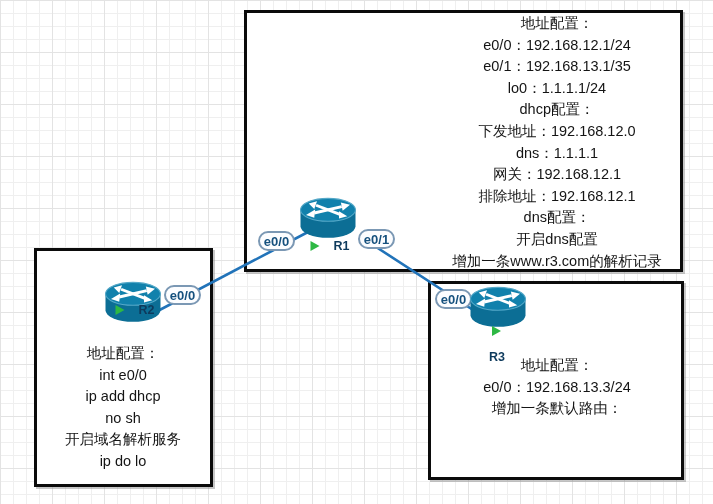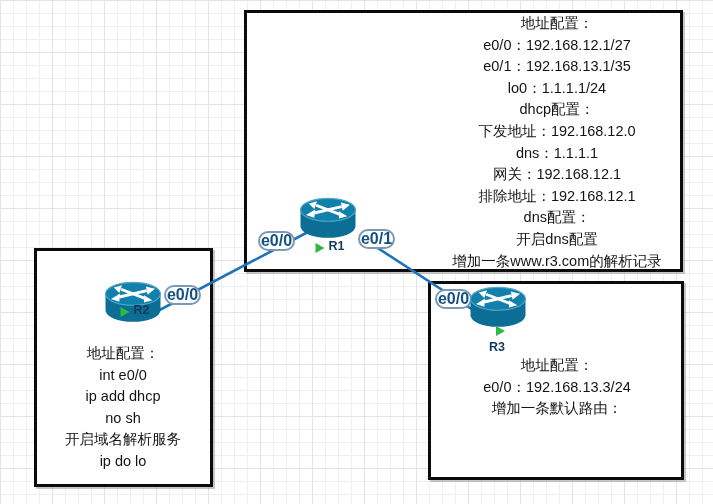--- a/index.html
+++ b/index.html
@@ -52,41 +52,41 @@
   #links line{stroke:#2173b9;stroke-width:2.6px;stroke-linecap:round;}
 
   .if-pill{
     position:absolute;
     width:37px;height:20px;
     box-sizing:border-box;
     border:2px solid #7b98b4;
     border-radius:10px;
     background:#fcfdff;
     color:#16517e;
-    font-size:16px;font-weight:bold;
+    font-size:13px;font-weight:bold;
     display:flex;align-items:center;justify-content:center;
     z-index:5;
   }
   #pill-r1-e00{left:258px;top:231px;}
   #pill-r1-e01{left:358px;top:229px;}
   #pill-r2-e00{left:164px;top:285px;}
   #pill-r3-e00{left:435px;top:289px;}
 
   .router{
     position:absolute;width:60px;height:44px;z-index:6;
   }
   .router svg{width:100%;height:100%;display:block;}
   #router-r1{left:298px;top:197px;}
   #router-r2{left:103px;top:281px;}
   #router-r3{left:468px;top:286px;}
 
   .dev-label{
     position:absolute;
     transform:translateX(-50%);
-    display:flex;align-items:flex-end;gap:4px;
+    display:flex;align-items:center;gap:14px;
     font-size:12.5px;font-weight:bold;color:#0e3a5c;
     z-index:7;white-space:nowrap;
   }
   #label-r1{left:330px;top:239px;}
   #label-r2{left:135px;top:303px;}
   #label-r3{left:497px;top:326px;flex-direction:column;}
   .play-tri{
     width:0;height:0;
     border-left:9px solid #2eb844;
     border-top:5.5px solid transparent;
@@ -97,21 +97,21 @@
 <body>
 
 <div id="canvas">
 
   <div class="box" id="box-r1"></div>
   <div class="box" id="box-r2"></div>
   <div class="box" id="box-r3"></div>
 
   <div class="note" id="note-r1">
       <div class="note-line">地址配置：</div>
-      <div class="note-line">e0/0：192.168.12.1/27</div>
+      <div class="note-line">e0/0：192.168.12.1/24</div>
       <div class="note-line">e0/1：192.168.13.1/35</div>
       <div class="note-line">lo0：1.1.1.1/24</div>
       <div class="note-line">dhcp配置：</div>
       <div class="note-line">下发地址：192.168.12.0</div>
       <div class="note-line">dns：1.1.1.1</div>
       <div class="note-line">网关：192.168.12.1</div>
       <div class="note-line">排除地址：192.168.12.1</div>
       <div class="note-line">dns配置：</div>
       <div class="note-line">开启dns配置</div>
       <div class="note-line">增加一条www.r3.com的解析记录</div>

